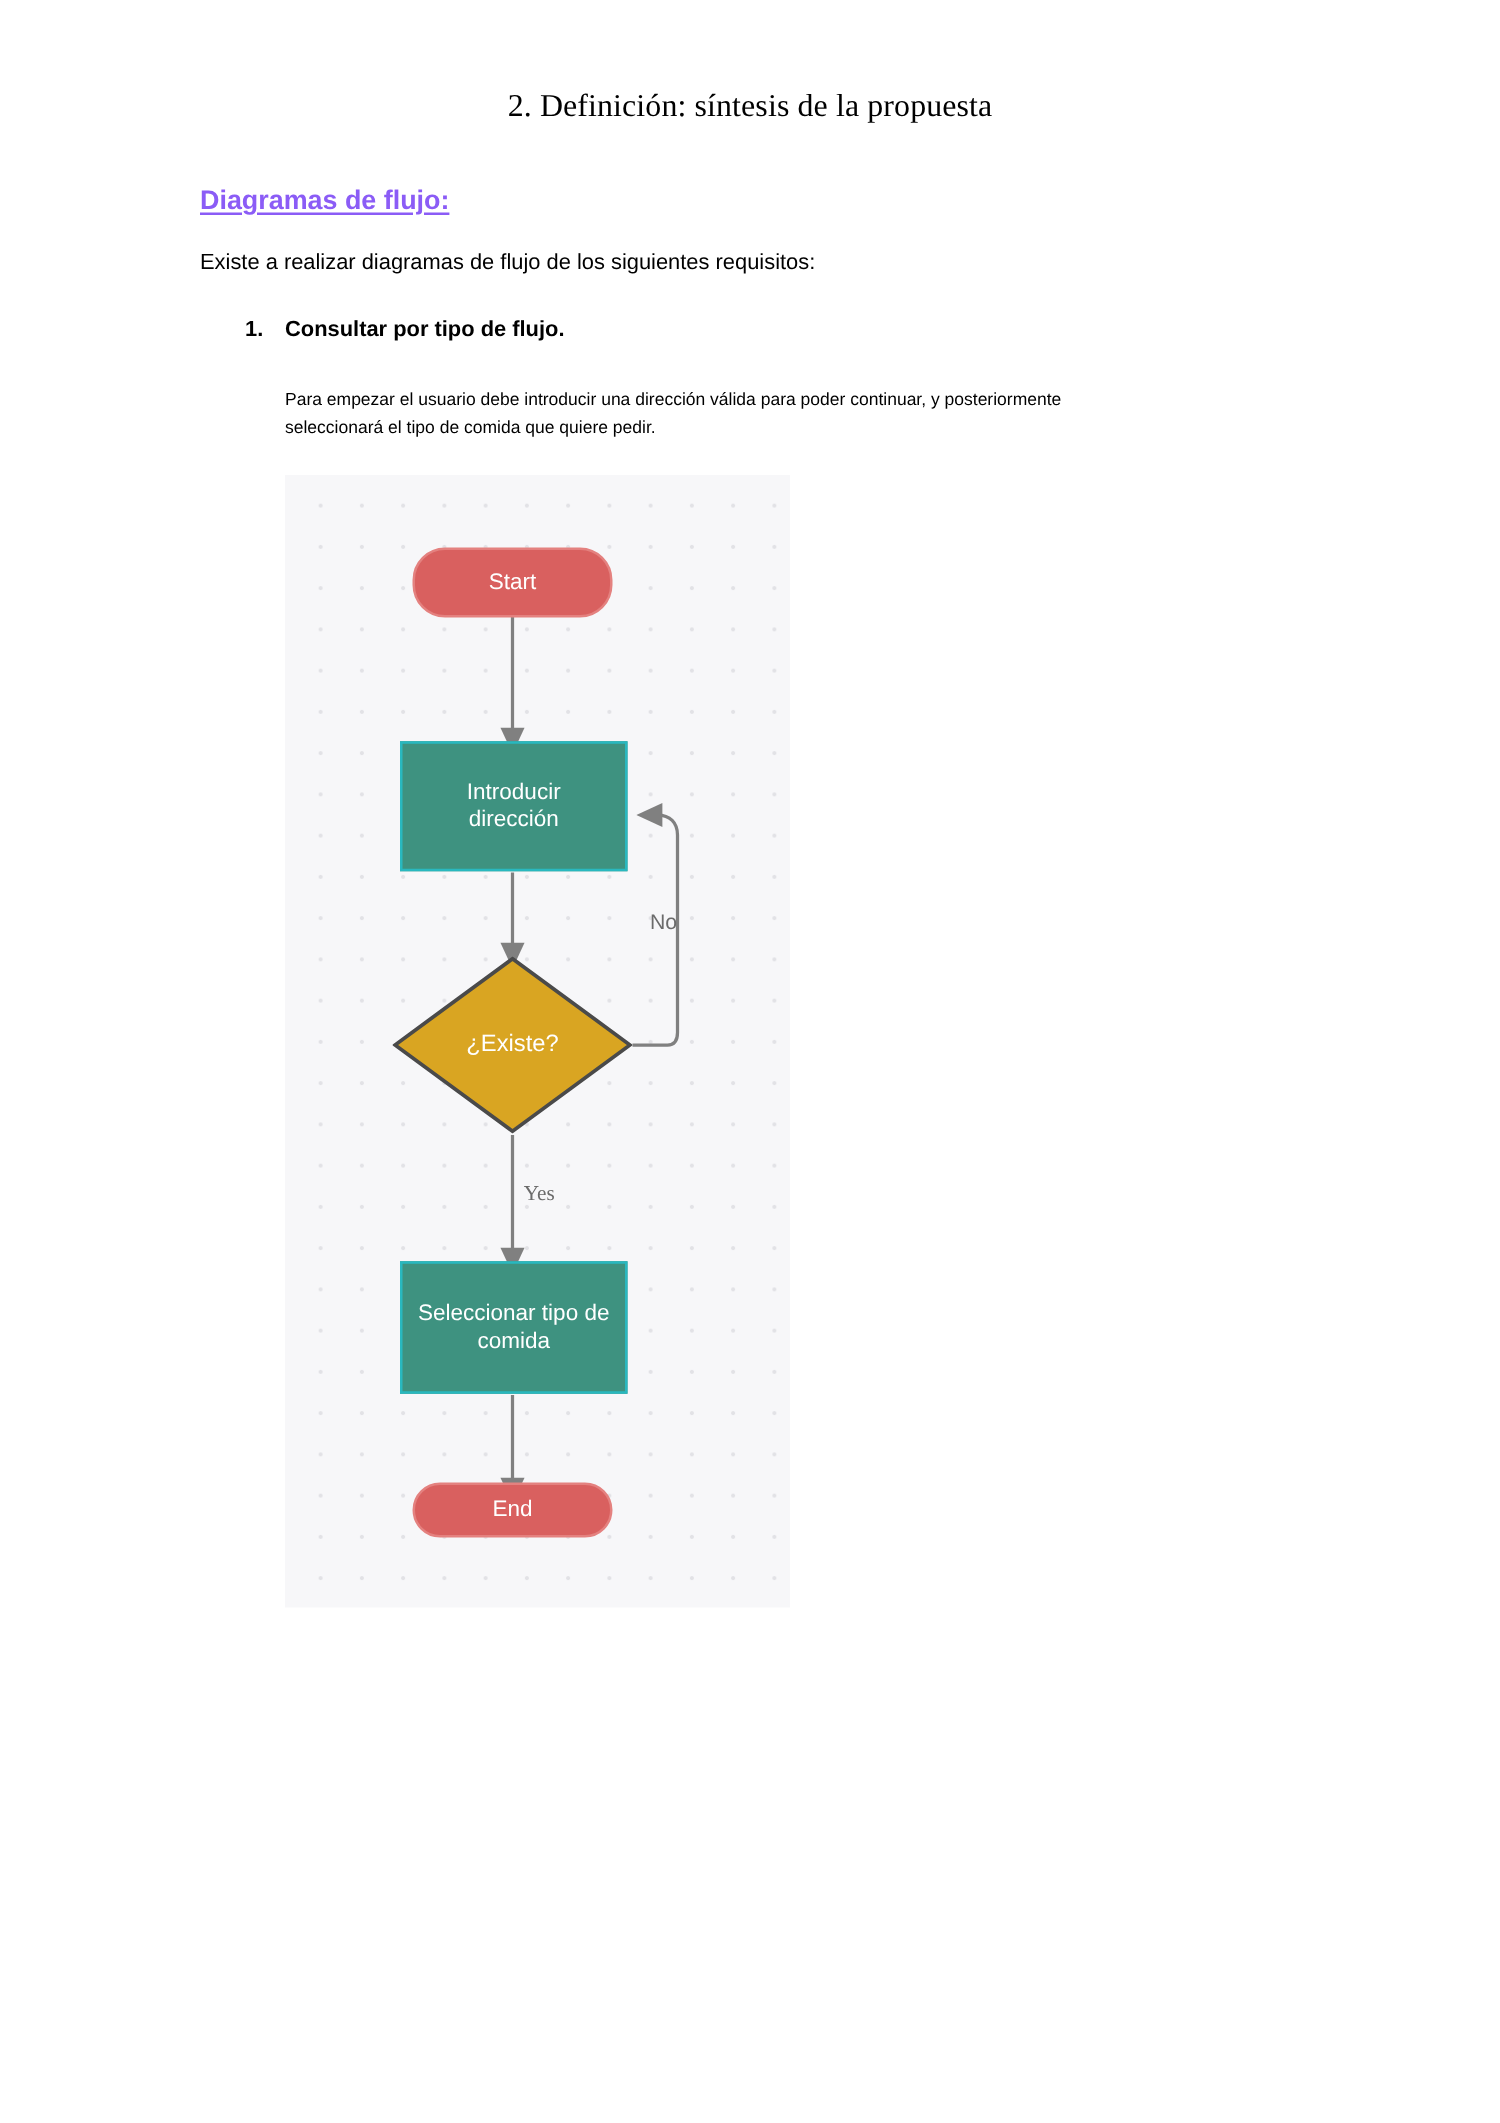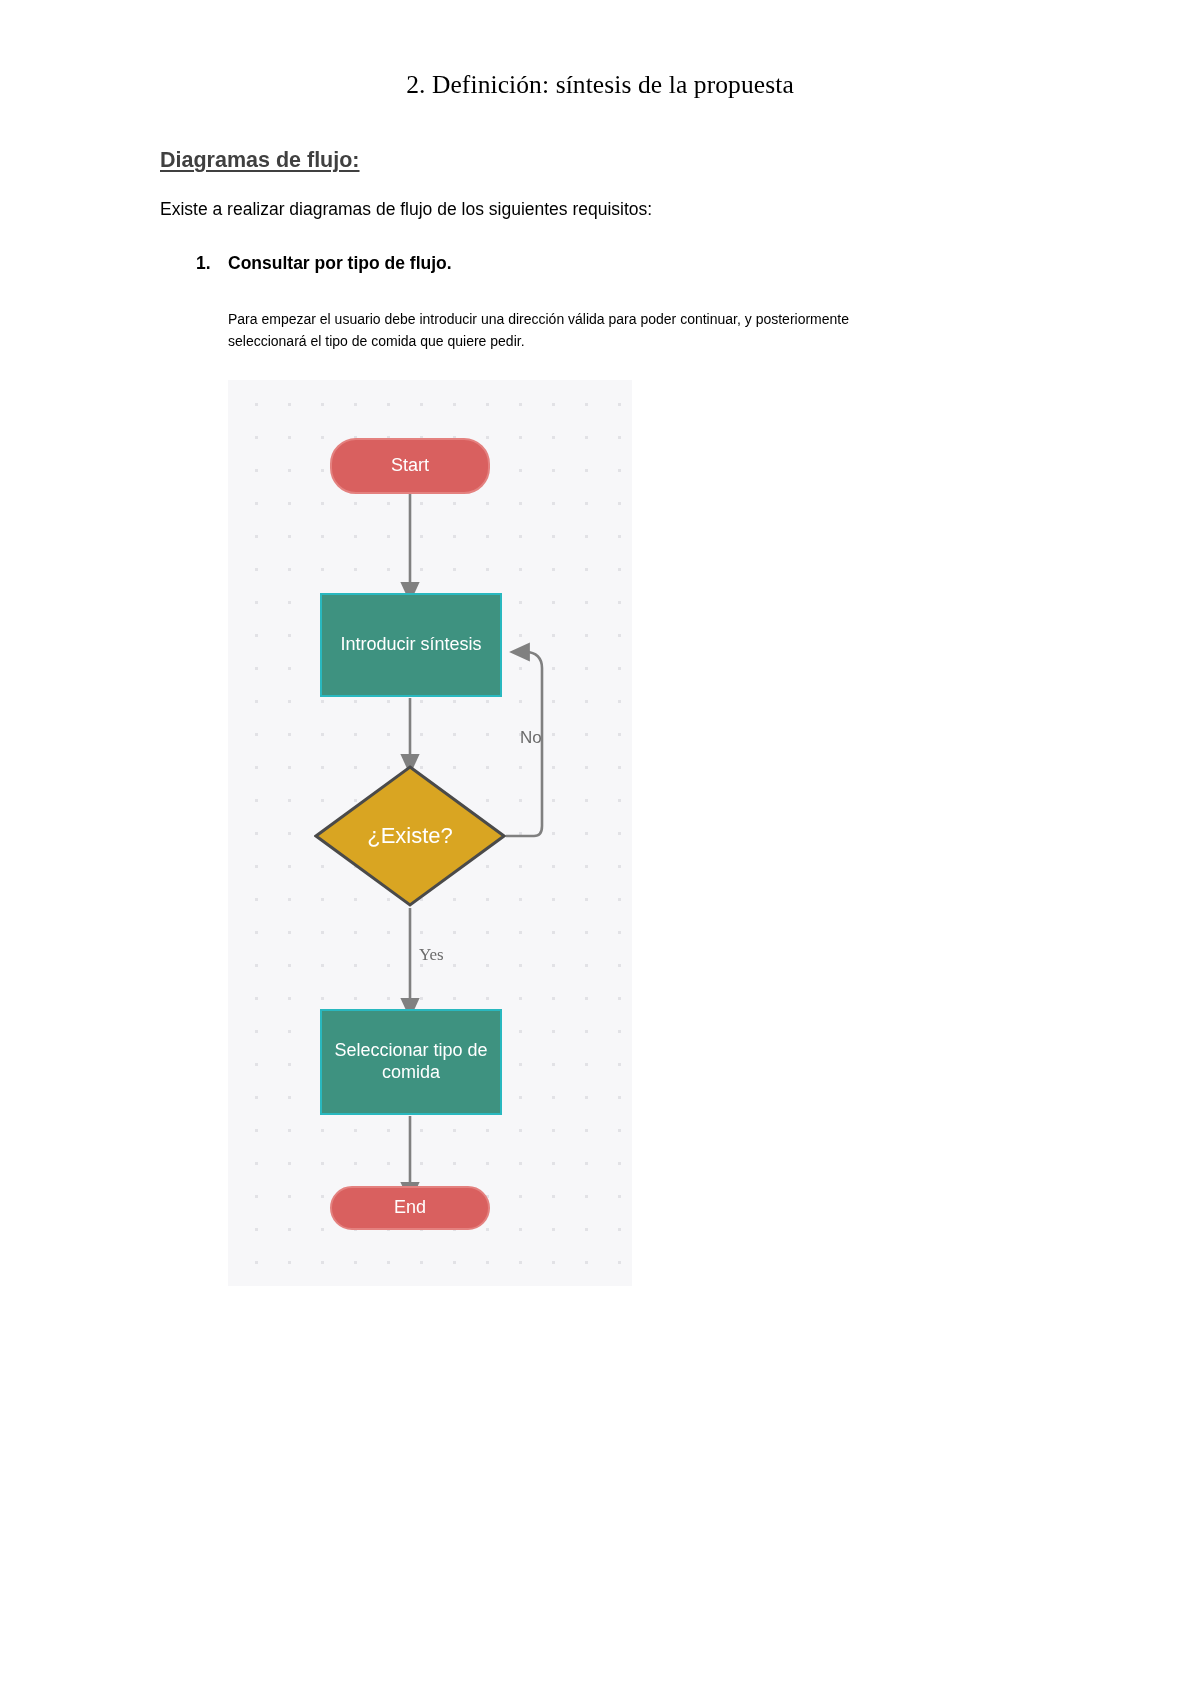--- a/index.html
+++ b/index.html
@@ -38,21 +38,21 @@
 
   
   .section-heading {
     position: absolute;
     left: 160px;
     top: 136px;
     font-size: 21.5px;
     font-weight: bold;
     text-decoration: underline;
     text-underline-offset: 3px;
-    color: #404040;
+    color: #8b5cf6;
   }
 
   .intro-line {
     position: absolute;
     left: 160px;
     top: 187px;
     font-size: 17.5px;
     color: #000;
   }
 
@@ -133,21 +133,21 @@
     border: none;
   }
   .node-decision .diamond {
     position: absolute;
     left: 0; top: 0;
     width: 100%; height: 100%;
   }
   .node-decision .dlabel {
     position: relative;
     z-index: 2;
-    font-size: 22px;
+    font-size: 19px;
     color: #ffffff;
   }
 
   
   .edge-label {
     position: absolute;
     color: #6b6b6b;
     font-size: 17px;
     font-family: "Liberation Sans", sans-serif;
   }
@@ -195,21 +195,21 @@
       <line x1="182" y1="528" x2="182" y2="628" stroke="#808080" stroke-width="2.6" marker-end="url(#arrowhead)"></line>
 
       <line x1="182" y1="736" x2="182" y2="812" stroke="#808080" stroke-width="2.6" marker-end="url(#arrowhead)"></line>
     </svg>
 
     <div class="node node-terminator" style="left:102px; top:58px; width:160px; height:56px;">
       <span>Start</span>
     </div>
 
     <div class="node node-process" style="left:92px; top:213px; width:182px; height:104px;">
-      <span style="display:block; max-width:150px;">Introducir síntesis</span>
+      <span style="display:block; max-width:150px;">Introducir dirección</span>
     </div>
 
     <div class="node node-decision" style="left:86px; top:385px; width:192px; height:142px;">
       <svg class="diamond" viewBox="0 0 192 142" preserveAspectRatio="none">
         <polygon points="96,2 190,71 96,140 2,71" fill="#d9a522" stroke="#4a4a4a" stroke-width="3"></polygon>
       </svg>
       <span class="dlabel">¿Existe?</span>
     </div>
 
     <div class="node node-process" style="left:92px; top:629px; width:182px; height:106px;">

